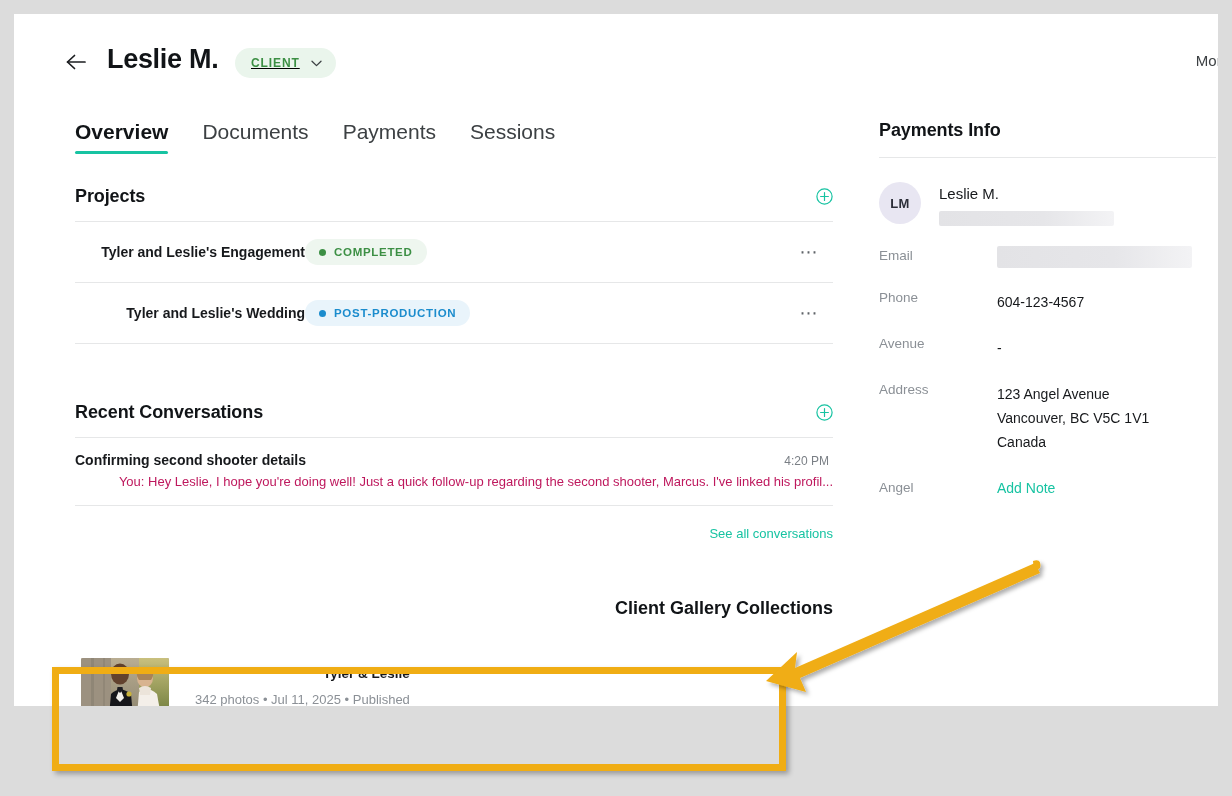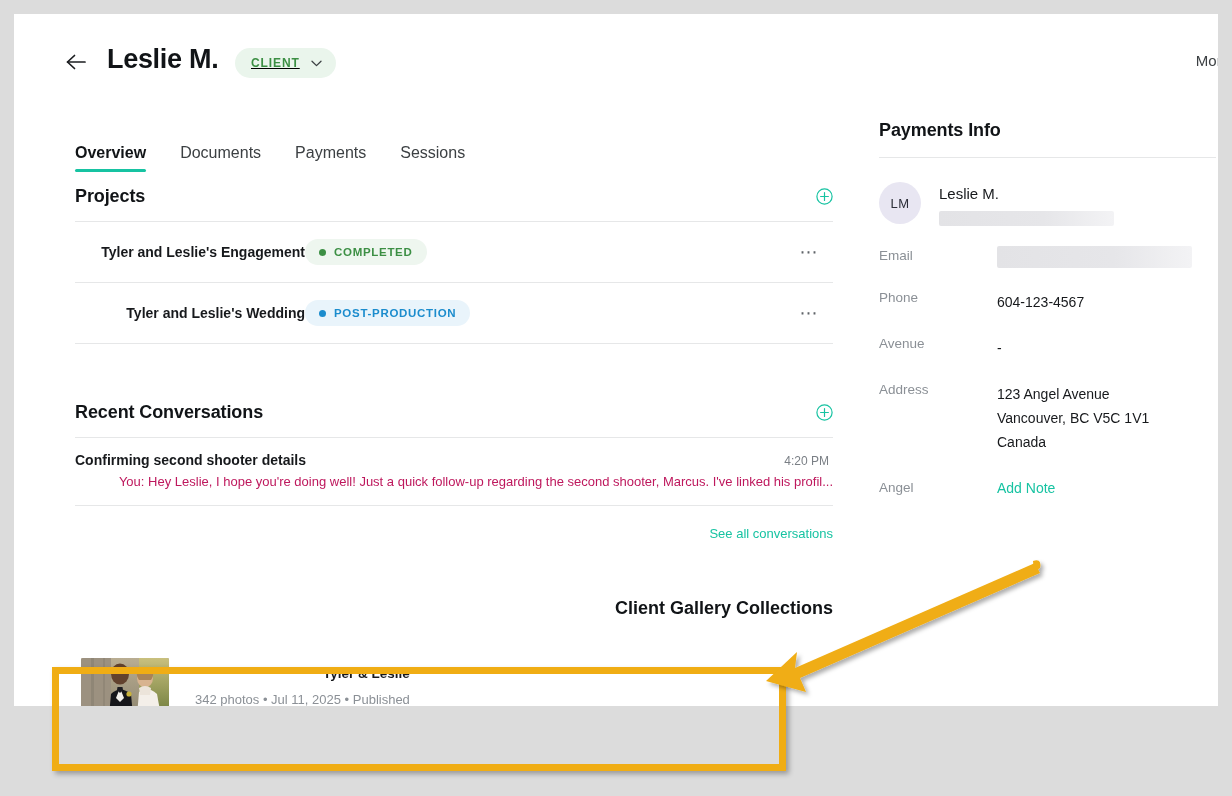--- a/index.html
+++ b/index.html
@@ -53,23 +53,23 @@
     font-size: 15px; color: #3c4043; white-space: nowrap;
     cursor: pointer;
   }
 
   
   #tabs {
     position: absolute; left: 61px; top: 106px;
     display: flex; gap: 0px; align-items: flex-start;
   }
   .tab {
-    font-size: 16px; color: #3c4043;
+    font-size: 21px; color: #3c4043;
     padding: 0 0 10px 0; margin-right: 34px;
-    position: relative; cursor: pointer; white-space: nowrap; margin-top: 24px;
+    position: relative; cursor: pointer; white-space: nowrap;
   }
   .tab.active { font-weight: bold; color: #111417; }
   .tab.active::after {
     content: ""; position: absolute;
     left: 0; right: 0; bottom: 0; height: 3px;
     background: #17c3a2; border-radius: 2px;
   }
 
   
   #main-col {
@@ -157,21 +157,21 @@
   }
   #contact-divider { height: 1px; background: #e6e7e8; width: 337px; }
   #contact-person {
     display: flex; align-items: flex-start; gap: 18px;
     margin-top: 24px;
   }
   #avatar {
     width: 42px; height: 42px; border-radius: 50%;
     background: #e8e6f2; color: #2c2e38;
     display: flex; align-items: center; justify-content: center;
-    font-size: 13px; font-weight: normal; letter-spacing: 0.4px;
+    font-size: 13px; font-weight: bold; letter-spacing: 0.4px;
     flex: none;
     text-align: center;
   }
   #person-name { font-size: 15px; color: #17191c; margin-top: 3px; }
   .redacted {
     background: linear-gradient(90deg,#e3e3e6 0%,#e6e6e9 60%,#f3f3f5 100%);
     border-radius: 2px;
   }
   #person-redact { width: 175px; height: 15px; margin-top: 9px; }
   .info-row { display: flex; margin-top: 22px; align-items: flex-start; }

